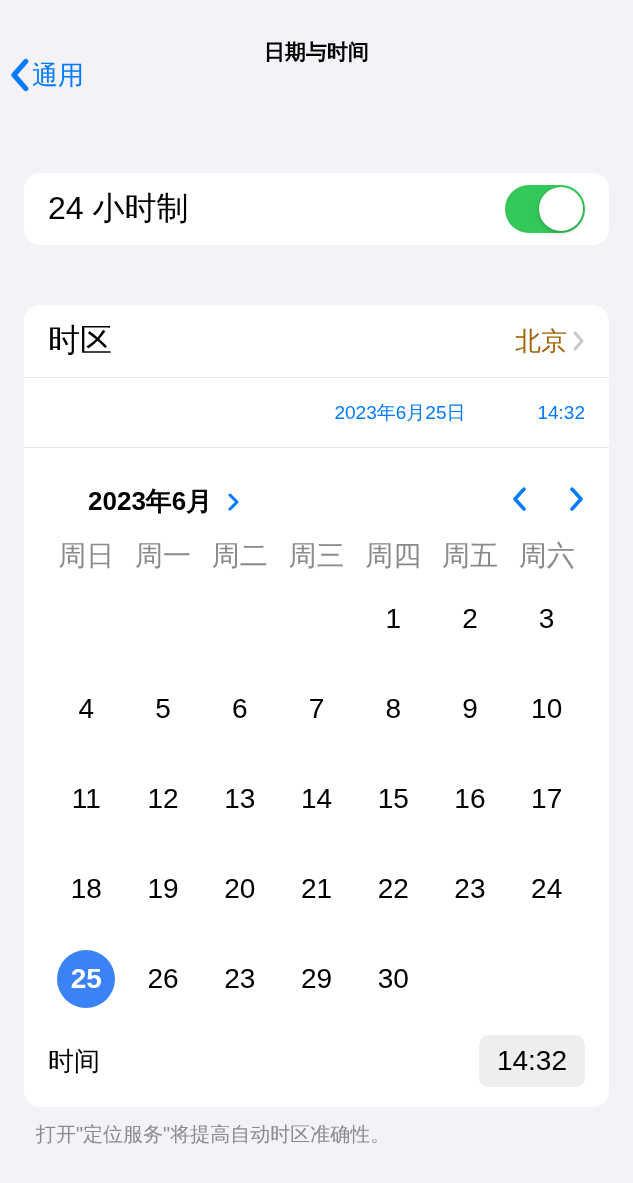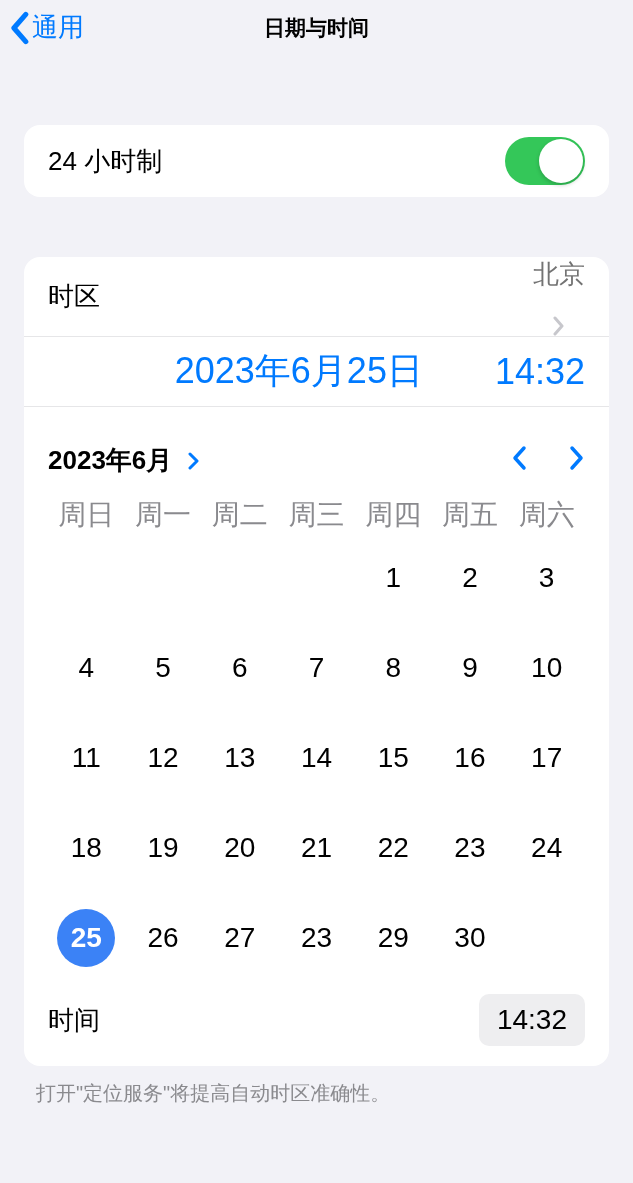--- a/index.html
+++ b/index.html
@@ -16,24 +16,25 @@
       overflow: hidden;
     }
     .header {
       display: flex;
       align-items: center;
       padding: 10px 10px 10px 8px;
       position: relative;
     }
     .back {
       display: flex;
-      align-items: flex-end;
+      align-items: flex-start;
       color: #007aff;
       font-size: 26px;
       gap: 2px;
+      margin-top: 48px;
     }
     .back svg { width: 22px; height: 34px; }
     .title {
       position: absolute;
       left: 50%;
       transform: translateX(-50%);
       font-size: 21px;
       font-weight: 600;
       color: #000;
     }
@@ -45,28 +46,27 @@
     }
     .first-group { margin-top: 70px; }
     .row {
       display: flex;
       align-items: center;
       justify-content: space-between;
       min-height: 72px;
       padding: 0 24px;
     }
     .row + .row { border-top: 5px solid #d946ef; }
-    .row .label { font-size: 26px; color: #000; }
+    .row .label { font-size: 32px; color: #000; }
     .row .value {
       font-size: 26px;
-      color: #737373;
-      display: flex;
-      align-items: center;
-      gap: 24px;
-      flex-direction: column;
+      color: #a16207;
+      display: flex;
+      align-items: center;
+      gap: 6px;
     }
     .chevron { color: #c7c7cc; }
     .toggle {
       width: 80px;
       height: 48px;
       border-radius: 24px;
       position: relative;
     }
     .toggle.on { background: #34c759; }
     .toggle.off { background: #e9e9eb; }
@@ -85,40 +85,41 @@
       display: flex;
       align-items: center;
       justify-content: flex-end;
       min-height: 70px;
       padding: 0 24px;
       gap: 72px;
       border-top: 1px solid #e6e6e8;
     }
     .date-time-row .date-val,
     .date-time-row .time-val {
-      font-size: 36px;
+      font-size: 19px;
       color: #007aff;
     }
     .calendar-section {
       padding: 12px 24px 20px 24px;
       border-top: 1px solid #e6e6e8;
     }
     .cal-header {
       display: flex;
       align-items: center;
       justify-content: space-between;
       padding: 24px 0 18px 0;
     }
     .cal-month {
       display: flex;
       align-items: center;
       gap: 16px;
       font-size: 26px;
       font-weight: 600;
       color: #000;
+      margin-left: 40px;
     }
     .cal-month .chev { color: #007aff; font-size: 26px; font-weight: 600; }
     .cal-nav { display: flex; gap: 42px; }
     .cal-nav .nav-btn { color: #007aff; font-size: 30px; font-weight: 600; }
     .weekdays {
       display: grid;
       grid-template-columns: repeat(7, 1fr);
       text-align: center;
       margin-bottom: 14px;
     }
@@ -314,23 +315,20 @@
         <div class="d">
           <span>24</span>
         </div>
         <div class="d sel">
           <span>25</span>
         </div>
         <div class="d">
           <span>26</span>
         </div>
         <div class="d">
-          <span>27</span>
-        </div>
-        <div class="d">
           <span>23</span>
         </div>
         <div class="d">
           <span>29</span>
         </div>
         <div class="d">
           <span>30</span>
         </div>
       </div>
     <div class="time-row">

